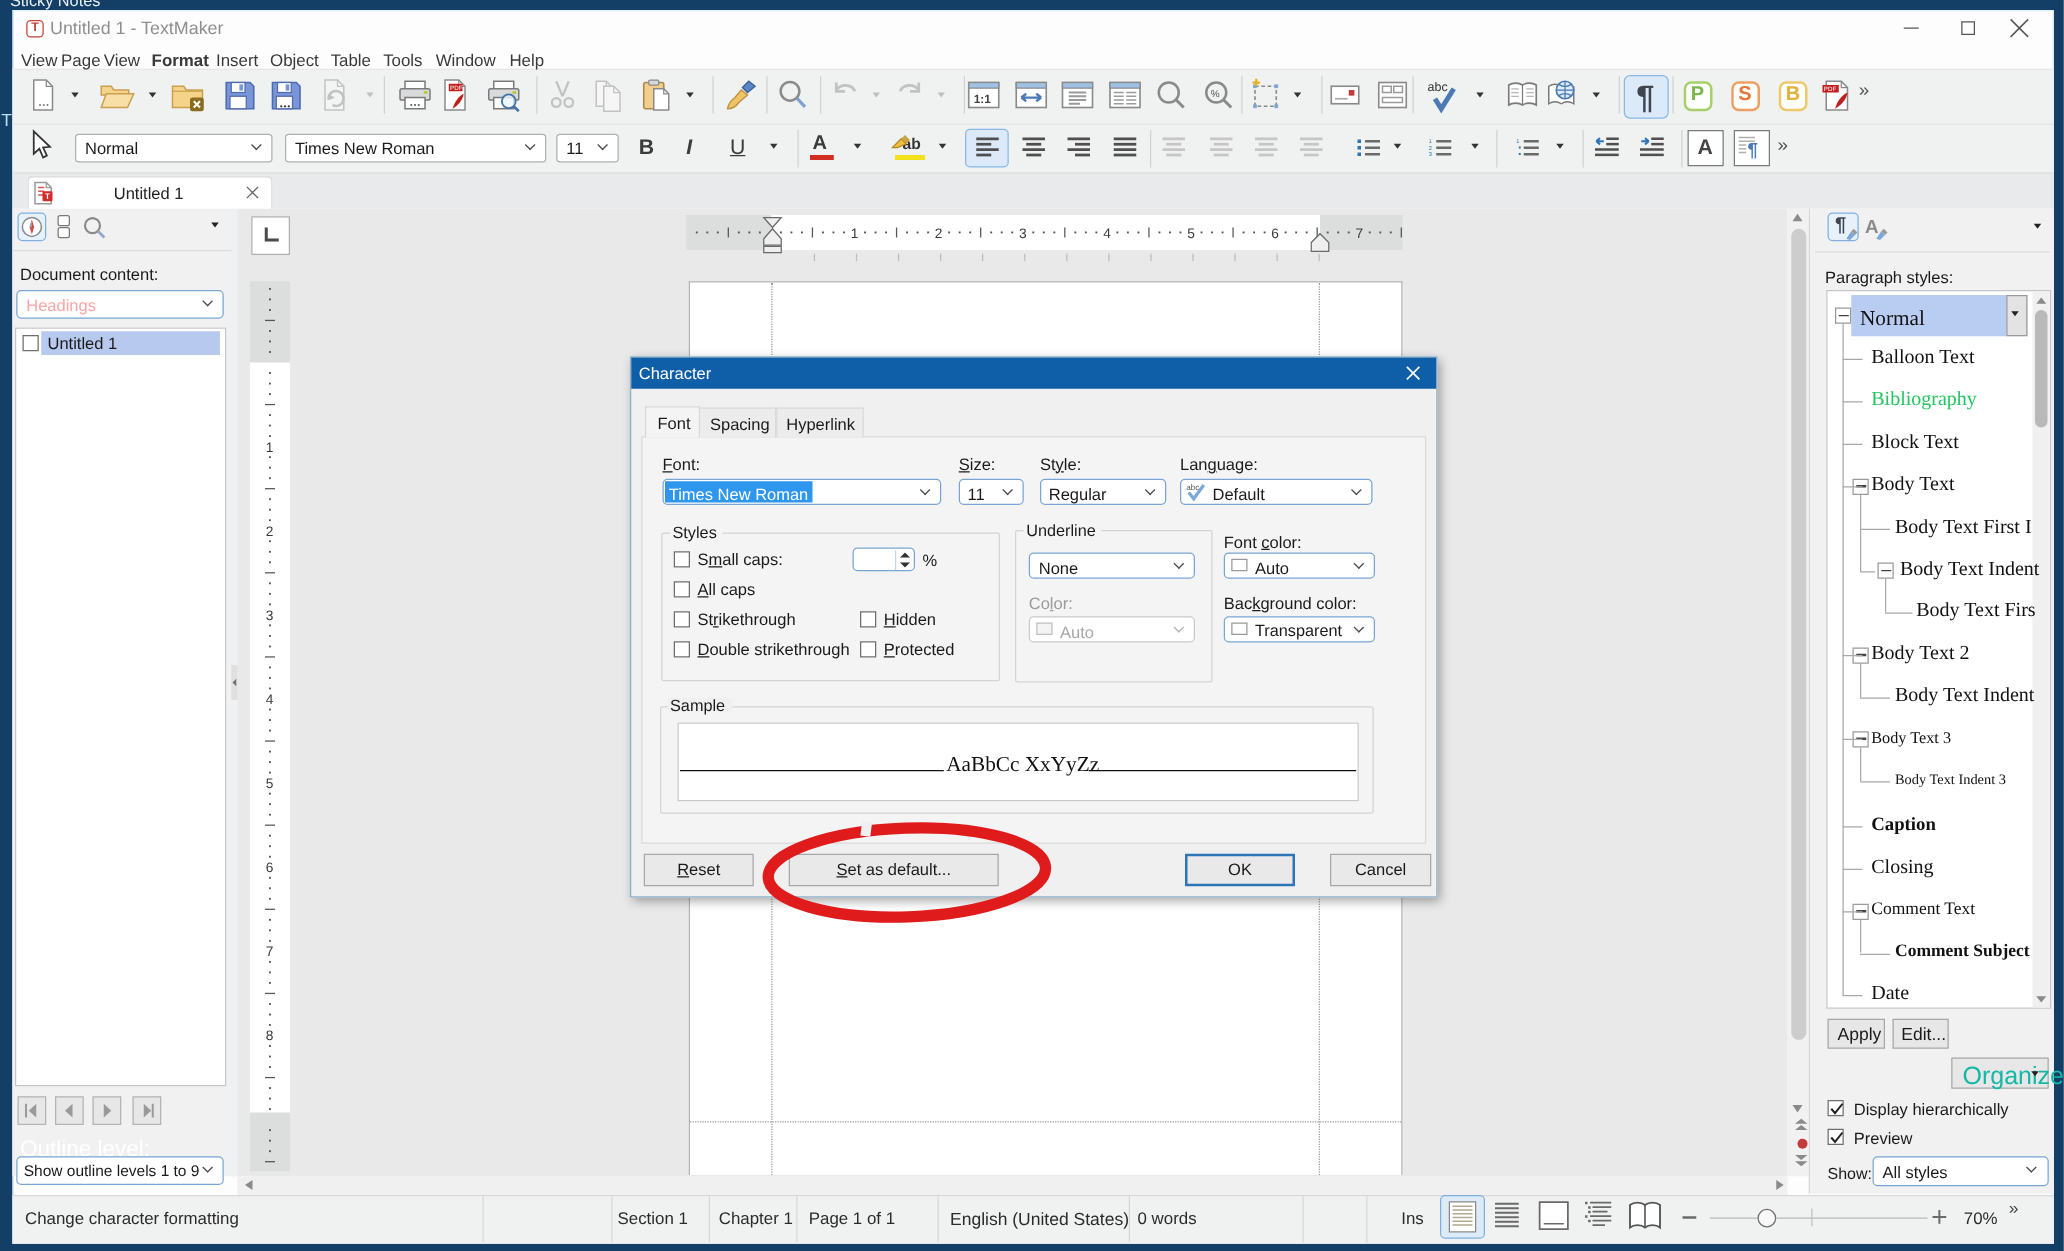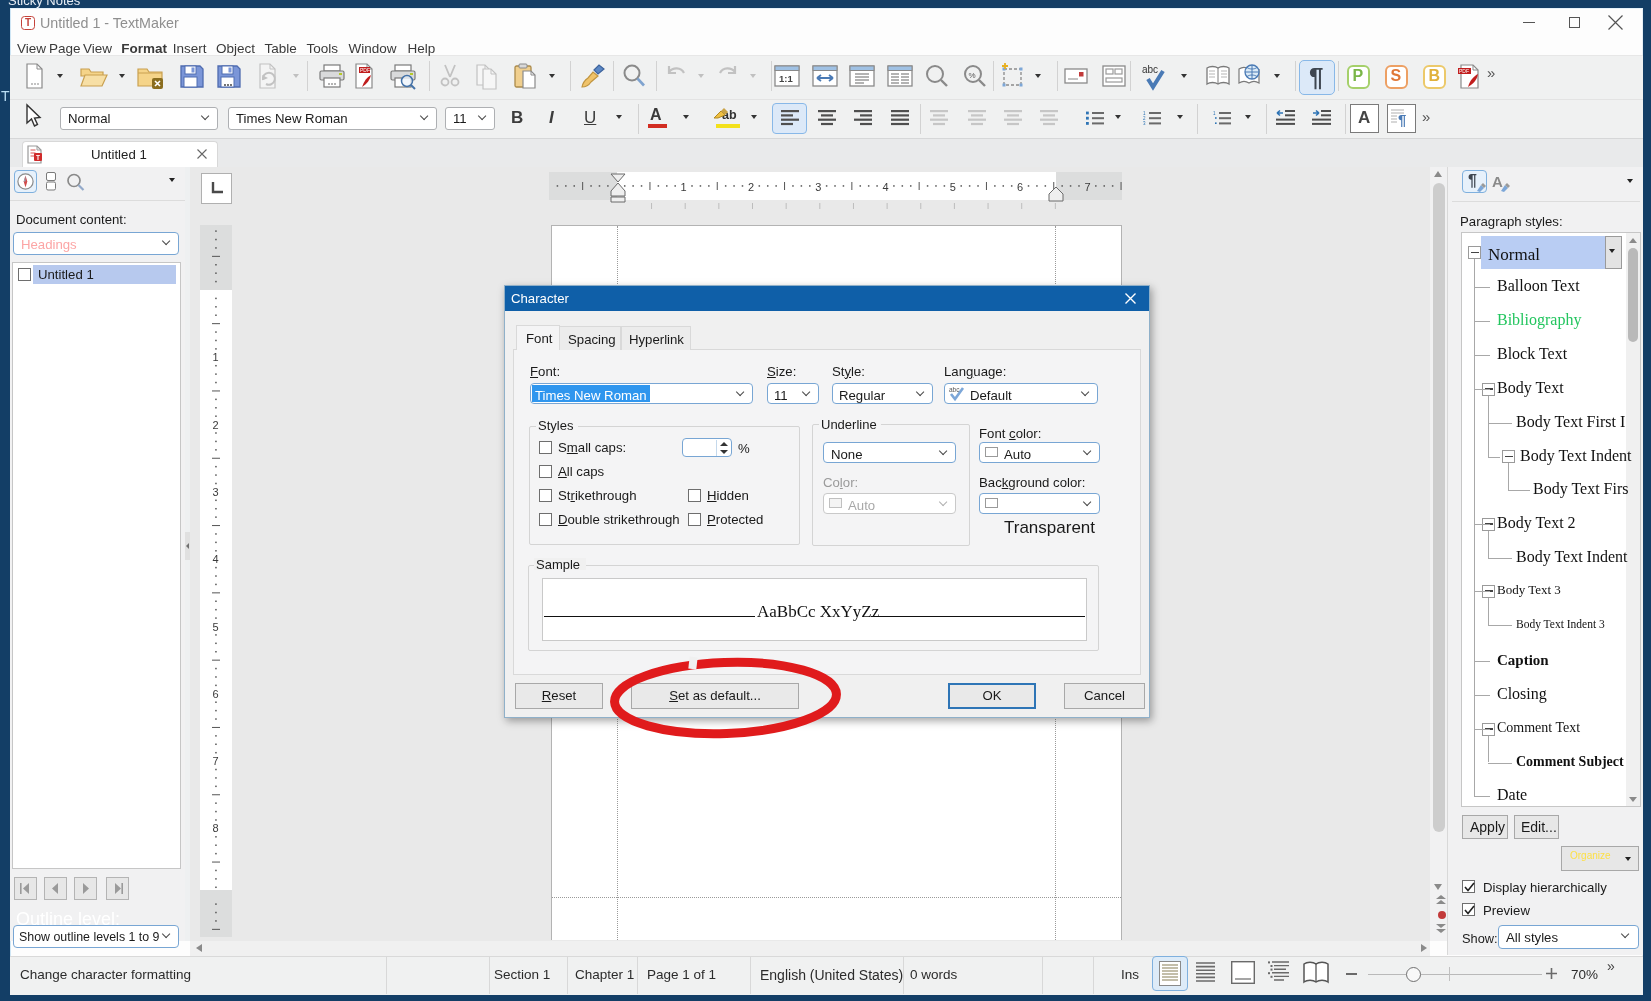--- a/index.html
+++ b/index.html
@@ -719,21 +719,21 @@
 <div class="" style="left:1488px;top:558px;width:24px;height:1px;background:#a8a8a8"></div>
 <div class="" style="left:1488px;top:598px;width:1px;height:27px;background:#a8a8a8"></div>
 <div class="" style="left:1488px;top:625px;width:24px;height:1px;background:#a8a8a8"></div>
 <div class="" style="left:1488px;top:736px;width:1px;height:26px;background:#a8a8a8"></div>
 <div class="" style="left:1488px;top:762.5px;width:24px;height:1px;background:#a8a8a8"></div>
 <div class="btn" style="left:1462px;top:815px;width:46px;height:24px;"></div>
 <div class="t" style="left:1470px;top:818.5px;font-size:14px;color:#1a1a1a;">Apply</div>
 <div class="btn" style="left:1514px;top:815px;width:45px;height:24px;"></div>
 <div class="t" style="left:1521px;top:818.5px;font-size:14px;color:#1a1a1a;">Edit...</div>
 <div class="btn" style="left:1561px;top:846px;width:78px;height:25px;"></div>
-<div class="t" style="left:1570px;top:850px;font-size:10px;color:#fde047;">Organize</div>
+<div class="t" style="left:1570px;top:850px;font-size:20px;color:#14b8a6;">Organize</div>
 <div class="tri" style="left:1625px;top:857px;border-left:3.8px solid transparent;border-right:3.8px solid transparent;border-top:4.5px solid #222"></div>
 <div class="cb" style="left:1462px;top:880px;width:13px;height:13px;"></div>
 <svg style="left:1463.5px;top:882px" width="11" height="10">
     <path d="M1 5 l3 3.5 l6 -7.5" fill="none" stroke="#222" stroke-width="1.6"></path>
   </svg>
 <div class="t" style="left:1483px;top:880px;font-size:13.2px;color:#1a1a1a;">Display hierarchically</div>
 <div class="cb" style="left:1462px;top:903px;width:13px;height:13px;"></div>
 <svg style="left:1463.5px;top:905px" width="11" height="10">
     <path d="M1 5 l3 3.5 l6 -7.5" fill="none" stroke="#222" stroke-width="1.6"></path>
   </svg>
@@ -867,21 +867,21 @@
 <div class="t" style="left:848px;top:497.5px;font-size:13.2px;color:#a8a8a8;">Auto</div>
 <div class="chev" style="left:940px;top:498.5px;border-color:#b0b0b0;padding:2.6px"></div>
 <div class="t" style="left:979px;top:426px;font-size:13.2px;color:#1a1a1a;">Font <u style="text-decoration-thickness:1px">c</u>olor:</div>
 <div class="bcombo" style="left:979px;top:442px;width:121px;height:21px;"></div>
 <div class="" style="left:985px;top:447px;width:13px;height:10px;background:#fff;border:1px solid #9a9a9a"></div>
 <div class="t" style="left:1004px;top:446.5px;font-size:13.2px;color:#1a1a1a;">Auto</div>
 <div class="chev" style="left:1084px;top:447.5px;border-color:#4a4a4a;padding:2.6px"></div>
 <div class="t" style="left:979px;top:475px;font-size:13.2px;color:#1a1a1a;">Bac<u style="text-decoration-thickness:1px">k</u>ground color:</div>
 <div class="bcombo" style="left:979px;top:493px;width:121px;height:21px;"></div>
 <div class="" style="left:985px;top:498px;width:13px;height:10px;background:#fff;border:1px solid #9a9a9a"></div>
-<div class="t" style="left:1004px;top:497.5px;font-size:17px;color:#1a1a1a;margin-top:20px;">Transparent</div>
+<div class="t" style="left:1004px;top:497.5px;font-size:13px;color:#1a1a1a;">Transparent</div>
 <div class="chev" style="left:1084px;top:498.5px;border-color:#4a4a4a;padding:2.6px"></div>
 <div class="gb" style="left:528px;top:565px;width:571px;height:86px;"></div>
 <div class="" style="left:534px;top:558px;width:52px;height:12px;background:#f0f0f0"></div>
 <div class="t" style="left:536px;top:558px;font-size:13px;color:#1a1a1a;">Sample</div>
 <div class="" style="left:542px;top:578px;width:545px;height:63px;background:#fff;border:1px solid #c9c9c9"></div>
 <div class="" style="left:544px;top:616px;width:211px;height:1px;background:#111"></div>
 <div class="" style="left:871px;top:616px;width:214px;height:1px;background:#111"></div>
 <div class="t" style="left:757px;top:602px;font-size:17px;color:#111;font-family:'Liberation Serif',serif">AaBbCc XxYyZz</div>
 <div class="" style="left:515px;top:683px;width:88px;height:25.5px;background:#e9e9e9;border:1px solid #a8a8a8"></div>
 <div class="t" style="left:515px;top:688px;width:88px;text-align:center;font-size:13.2px;color:#1a1a1a"><u style="text-decoration-thickness:1px">R</u>eset</div>

